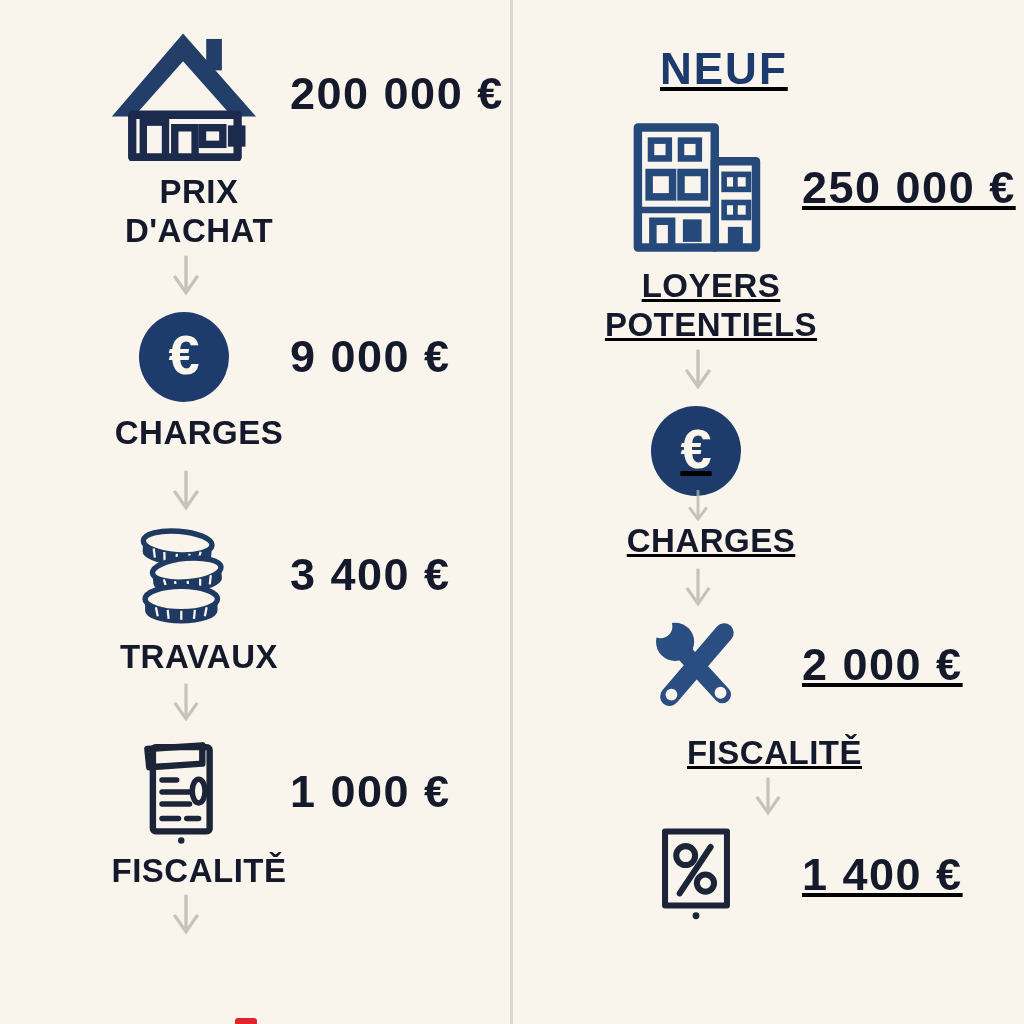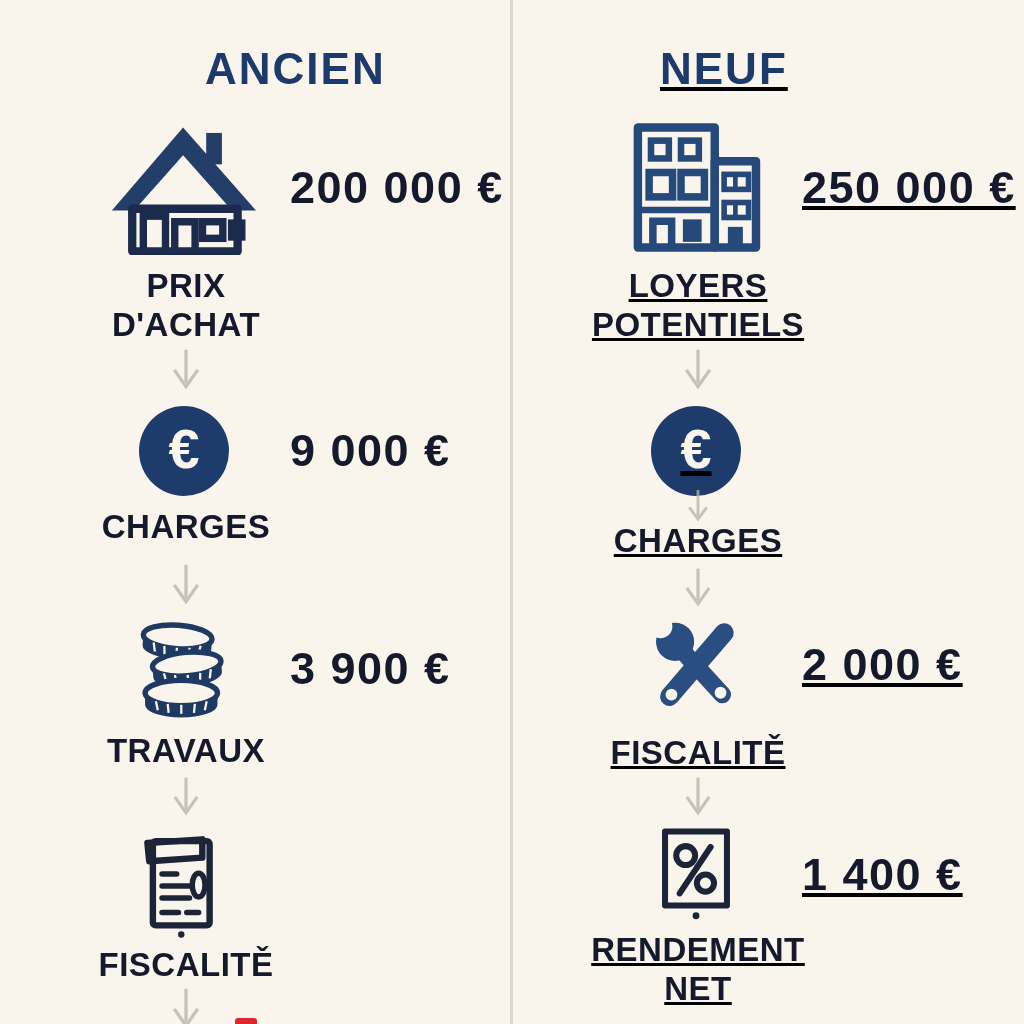--- a/index.html
+++ b/index.html
@@ -36,51 +36,51 @@
   }
   .value{
     margin-left:10px;
     font-size:45px;font-weight:600;letter-spacing:1.5px;
     color:#14192c;white-space:nowrap;
   }
   .step-label{
     width:372px;text-align:center;white-space:pre-line;
     font-size:33px;font-weight:700;letter-spacing:0.5px;line-height:1.17;
     color:#14192c;
+    padding-left:13px;
   }
   .arrow-box{width:372px;display:flex;justify-content:center;}
   .arrow-box svg{filter:blur(0.5px);opacity:0.75;}
   .euro-circle{
     width:90px;height:90px;border-radius:50%;
     background:#1e3c6b;
     display:flex;align-items:center;justify-content:center;
   }
   .euro-circle span{
     color:#fbf6ec;font-size:56px;font-weight:600;line-height:1;
     transform:translateY(-2px);
   }
   
   .m-t26{margin-top:26px;} .m-t16{margin-top:16px;} .m-t12{margin-top:12px;}
-  .m-t10{margin-top:10px;} .m-t8{margin-top:16px;}  .m-t6{margin-top:6px;}
+  .m-t10{margin-top:10px;} .m-t8{margin-top:16px;}  .m-t6{margin-top:6px;align-items:center;}
   .m-t4{margin-top:4px;}   .m-t2{margin-top:2px;}  .m-t0{margin-top:0;}
   .m-tneg{margin-top:-6px;}
   .red-mark{
     position:absolute;left:235px;top:1018px;
     width:22px;height:8px;border-radius:3px;
     background:#e0252c;
   }
 </style>
 </head>
 <body>
 
 <div class="page">
   <div class="divider"></div>
 
   <div class="col col-ancien">
-    <div class="col-title">ANCIEN</div>
 
     <div class="step m-t26">
       <div class="step-top">
         <div class="icon-box">
           <svg width="158" height="135" viewBox="0 0 160 146">
             <rect x="104" y="14" width="17" height="34" fill="#233f69"></rect>
             <path d="M79,8 L158,98 L132,98 L79,38 L26,98 L2,98 Z" fill="#233f69"></path>
             <rect x="24" y="96" width="114" height="46" fill="none" stroke="#1c2b4d" stroke-width="9" stroke-linejoin="round"></rect>
             <rect x="36" y="104" width="24" height="40" fill="none" stroke="#1c2b4d" stroke-width="8"></rect>
             <path d="M70,142 L70,110 L92,110 L92,142" fill="none" stroke="#1c2b4d" stroke-width="8"></path>
@@ -150,21 +150,21 @@
               <g stroke="#faf5ec" stroke-width="2.5">
                 <line x1="-28" y1="9" x2="-26" y2="19"></line>
                   <line x1="-15" y1="12" x2="-14" y2="22"></line>
                 <line x1="0" y1="13" x2="0" y2="23"></line>
                   <line x1="15" y1="12" x2="14" y2="22"></line>
                 <line x1="28" y1="9" x2="26" y2="19"></line>
               </g>
             </g>
           </svg>
         </div>
-        <div class="value">3 900 €</div>
+        <div class="value">3 400 €</div>
       </div>
       <div class="step-label m-t10">TRAVAUX</div>
       <div class="arrow-box m-t6">
         <svg width="40" height="40" viewBox="0 0 40 50">
           <line x1="20" y1="2" x2="20" y2="42" stroke="#b7b2a8" stroke-width="4"></line>
           <polyline points="6,26 20,46 34,26" fill="none" stroke="#b7b2a8" stroke-width="4"></polyline>
         </svg>
       </div>
     </div>
 
@@ -176,20 +176,21 @@
             <path d="M10,12 L70,8 L70,28 L12,32 Z" fill="none" stroke="#1c2438" stroke-width="7" stroke-linejoin="round"></path>
             <line x1="26" y1="46" x2="42" y2="46" stroke="#1c2438" stroke-width="6" stroke-linecap="round"></line>
             <line x1="26" y1="59" x2="56" y2="59" stroke="#1c2438" stroke-width="6" stroke-linecap="round"></line>
             <line x1="26" y1="72" x2="56" y2="72" stroke="#1c2438" stroke-width="6" stroke-linecap="round"></line>
             <ellipse cx="66" cy="58" rx="7" ry="13" fill="none" stroke="#1c2438" stroke-width="6"></ellipse>
             <line x1="26" y1="88" x2="44" y2="88" stroke="#1c2438" stroke-width="6" stroke-linecap="round"></line>
             <line x1="53" y1="88" x2="66" y2="88" stroke="#1c2438" stroke-width="6" stroke-linecap="round"></line>
             <circle cx="47" cy="112" r="3.5" fill="#1c2438"></circle>
           </svg>
         </div>
+        <div class="value">1 000 €</div>
       </div>
       <div class="step-label m-t6">FISCALITĚ</div>
       <div class="arrow-box m-t2">
         <svg width="40" height="42" viewBox="0 0 40 50">
           <line x1="20" y1="2" x2="20" y2="42" stroke="#b7b2a8" stroke-width="4"></line>
           <polyline points="6,26 20,46 34,26" fill="none" stroke="#b7b2a8" stroke-width="4"></polyline>
         </svg>
       </div>
     </div>
   </div>
@@ -281,19 +282,17 @@
           <svg width="86" height="105" viewBox="0 0 100 116">
             <rect x="14" y="8" width="72" height="86" fill="none" stroke="#1c2438" stroke-width="7" stroke-linejoin="round"></rect>
             <circle cx="38" cy="36" r="11" fill="none" stroke="#1c2438" stroke-width="7"></circle>
             <circle cx="61" cy="68" r="10" fill="none" stroke="#1c2438" stroke-width="7"></circle>
             <line x1="67" y1="26" x2="31" y2="80" stroke="#1c2438" stroke-width="7" stroke-linecap="round"></line>
             <circle cx="50" cy="106" r="4" fill="#1c2438"></circle>
           </svg>
         </div>
         <div class="value">1 400 €</div>
       </div>
-      <div class="step-label m-t4">RENDEMENT
-NET</div>
     </div>
   </div>
 
   <div class="red-mark"></div>
 </div>
 
 </body></html>

